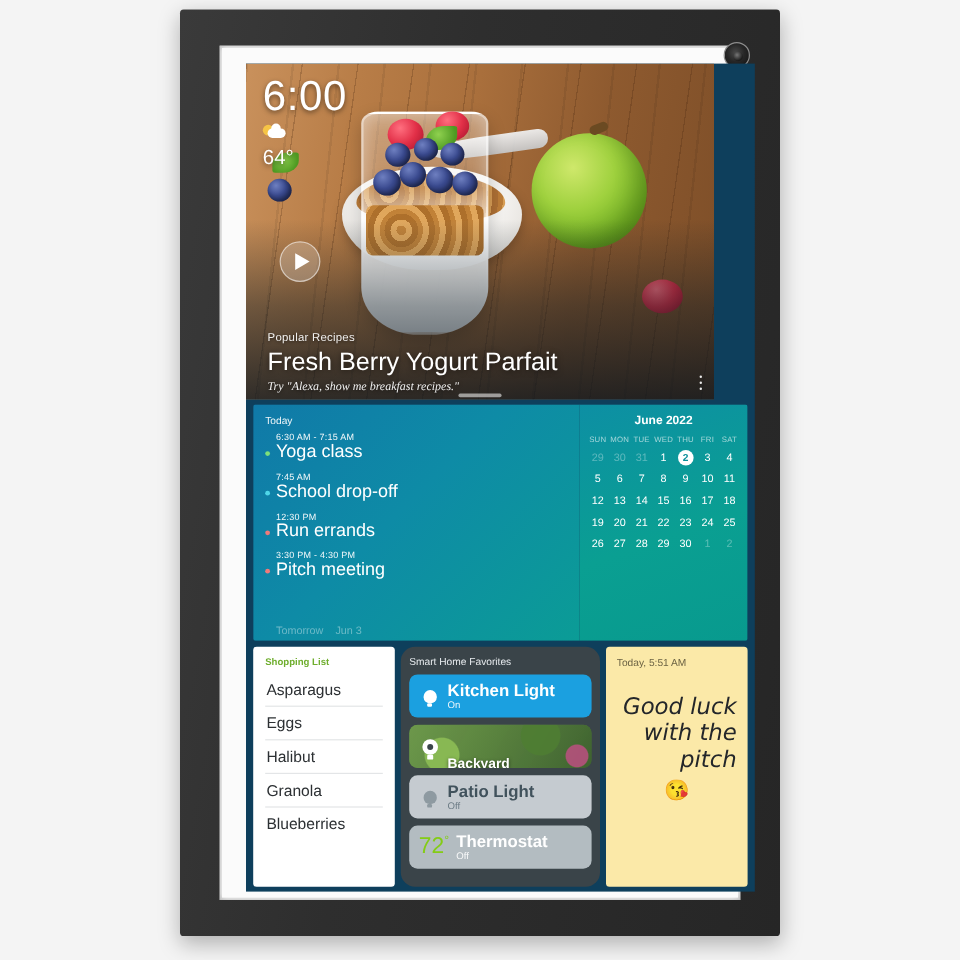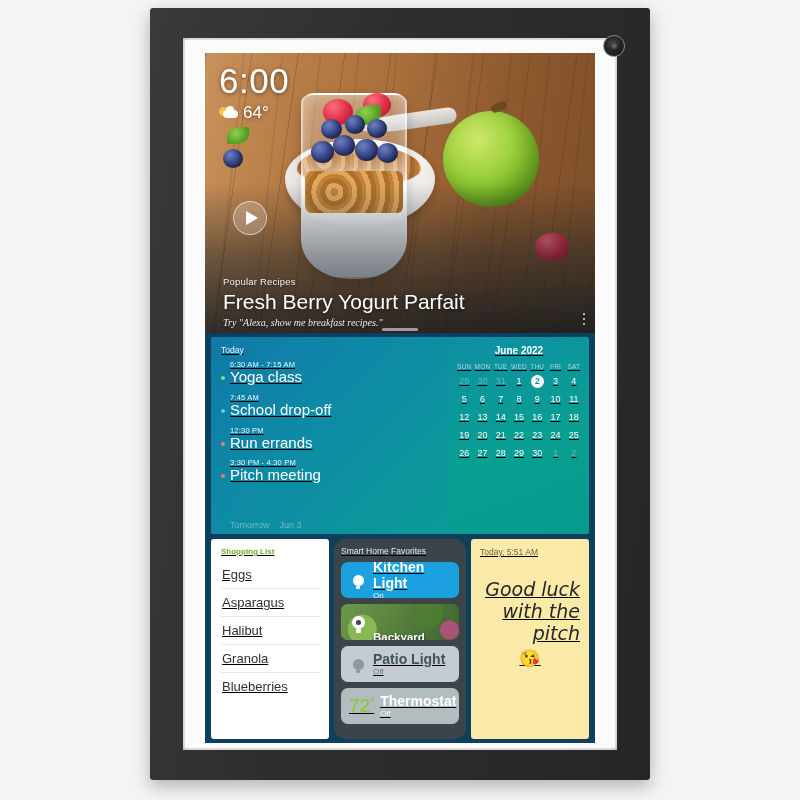--- a/index.html
+++ b/index.html
@@ -29,22 +29,22 @@
     background: radial-gradient(circle at 45% 40%, #4a4a4a 0%, #262626 45%, #111 100%);
     border: 1px solid #8d8d8d;
   }
   .camera::after {
     content:""; position:absolute; left:7px; top:7px; width:8px; height:8px; border-radius:50%;
     background: radial-gradient(circle at 40% 35%, #777 0%, #1a1a1a 70%);
   }
 
   
   .screen {
-    position: absolute; left: 55px; top: 45px; width: 390px; height: 690px;
-    background: #0e3f5c; overflow: hidden; text-decoration: underline;
+    position: absolute; left: 55px; top: 45px; width: 424px; height: 690px;
+    background: #0e3f5c; overflow: hidden;
   }
 
   
   .hero { position: relative; width: 390px; height: 280px; overflow: hidden; }
   .hero-photo { position: absolute; inset: 0; }
   .wood {
     position:absolute; inset:0;
     background:
       repeating-linear-gradient(96deg, rgba(0,0,0,.07) 0 2px, rgba(255,255,255,0) 2px 38px),
       linear-gradient(100deg,#c9915c 0%,#b87d47 22%,#a96f3c 45%,#8e5a2f 70%,#7d4e28 100%);
@@ -89,21 +89,21 @@
   .berry { position:absolute; border-radius:50%; }
   .bb { background: radial-gradient(circle at 35% 30%, #6e7fc0 0%, #3a4a8f 45%, #222c5e 100%); box-shadow: inset -2px -2px 4px rgba(0,0,0,.4); }
   .rasp { background: radial-gradient(circle at 35% 30%, #ff6f7f 0%, #e23048 50%, #a5122a 100%); }
   .mint { position:absolute; background: radial-gradient(circle at 40% 35%, #8fd14f 0%, #4e9a22 70%); border-radius: 60% 10% 60% 10%; }
   .hero-scrim {
     position:absolute; left:0; right:0; bottom:0; height:150px;
     background: linear-gradient(180deg, rgba(10,25,35,0) 0%, rgba(10,25,35,.45) 48%, rgba(8,20,30,.78) 100%);
   }
   .clock-block { position:absolute; left:14px; top:10px; color:#fff; text-shadow: 0 1px 4px rgba(0,0,0,.5); }
   .clock { font-size: 35px; font-weight: 300; letter-spacing: .5px; line-height: 1; }
-  .weather-row { display:flex; align-items:center; gap:5px; margin-top:5px; }
+  .weather-row { display:flex; align-items:flex-start; gap:5px; margin-top:5px;flex-direction:column; }
   .wx-icon { position:relative; width:19px; height:14px; }
   .wx-sun { position:absolute; left:0; top:1px; width:9px; height:9px; border-radius:50%; background:#f6c445; }
   .wx-cloud { position:absolute; left:4px; top:4px; width:15px; height:8px; background:#fff; border-radius:8px; }
   .wx-cloud::before { content:""; position:absolute; left:3px; top:-4px; width:8px; height:8px; background:#fff; border-radius:50%; }
   .temp { font-size:17px; font-weight:400; }
   .play-btn {
     position:absolute; left:28px; top:148px; width:34px; height:34px; border-radius:50%;
     background: rgba(255,255,255,.22); border:1px solid rgba(255,255,255,.55);
     display:flex; align-items:center; justify-content:center;
   }
@@ -327,22 +327,22 @@
               <div class="cal-day muted"><span>1</span></div>
               <div class="cal-day muted"><span>2</span></div>
             </div>
         </div>
       </div>
 
       <div class="widgets">
         <div class="w w-shopping">
           <div class="w-title-green">Shopping List</div>
           <div id="sl-items">
+              <div class="sl-item">Asparagus</div>
               <div class="sl-item">Eggs</div>
-              <div class="sl-item">Asparagus</div>
               <div class="sl-item">Halibut</div>
               <div class="sl-item">Granola</div>
               <div class="sl-item">Blueberries</div>
             </div>
         </div>
 
         <div class="w w-smart">
           <div class="w-smart-title">Smart Home Favorites</div>
           <div id="tiles">
               <div class="tile tile-on">

